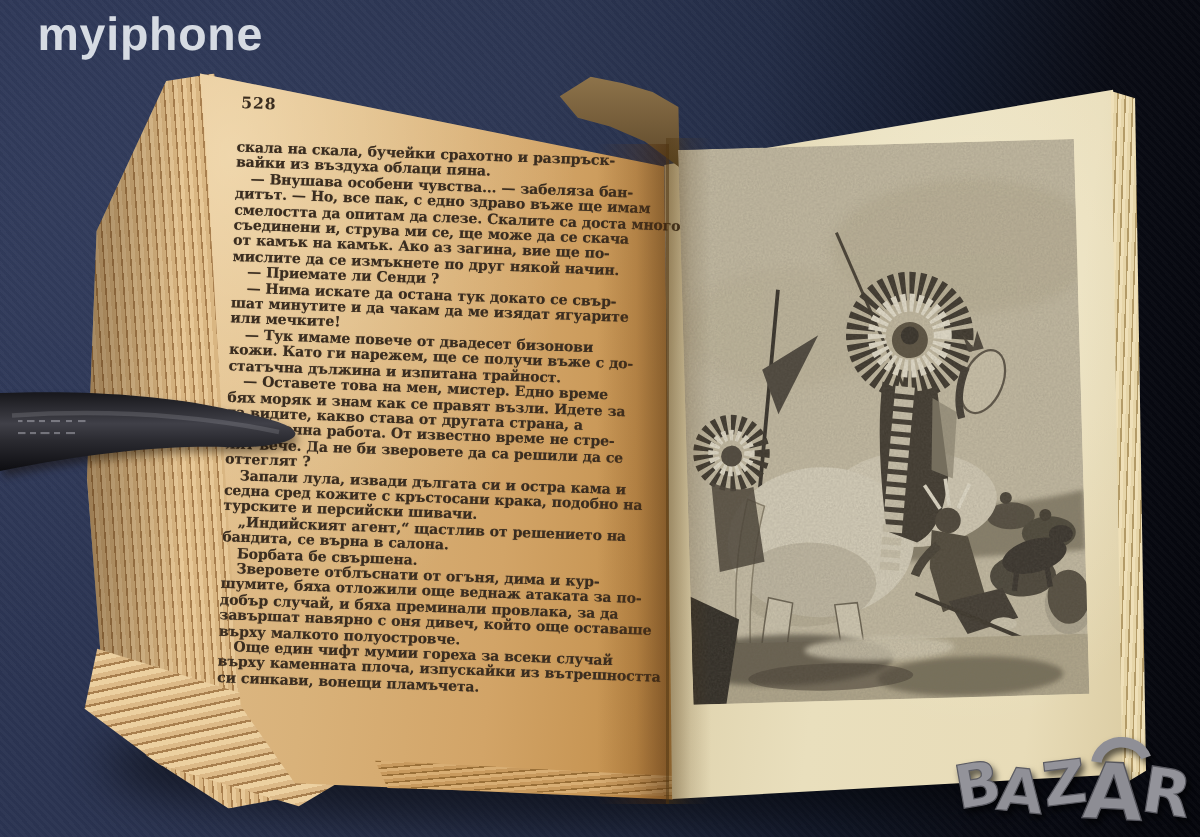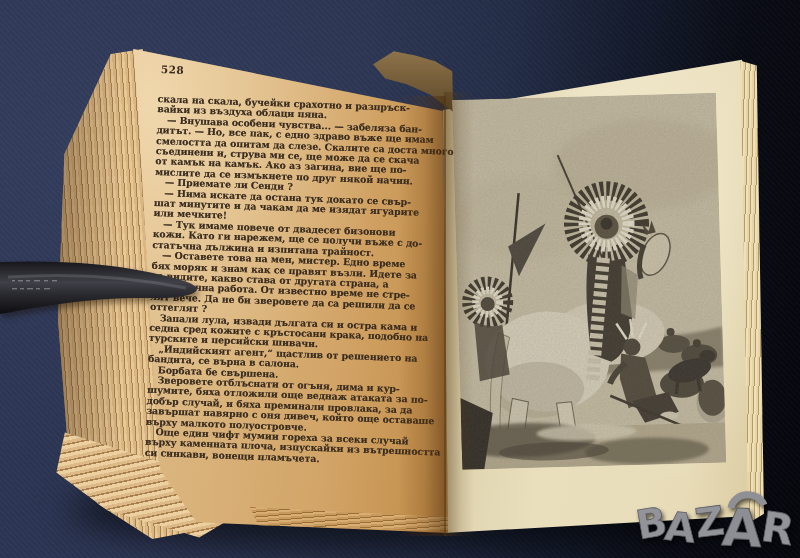--- a/index.html
+++ b/index.html
@@ -256,13 +256,14 @@
     <svg width="170" height="82" viewBox="0 0 170 82" xmlns="http://www.w3.org/2000/svg" font-family="DejaVu Sans, sans-serif" font-weight="bold">
       <path d="M97,32 a 17 15 0 0 1 33 -3" stroke="#8f8f96" stroke-width="7" fill="none"></path>
       <text x="2" y="62" font-size="40" fill="#93939a" stroke="#5c5c63" stroke-width=".8" transform="rotate(-10 12 45)">B</text>
       <text x="31" y="65" font-size="40" fill="#909097" stroke="#5c5c63" stroke-width=".8" transform="rotate(6 45 50)">A</text>
       <text x="61" y="60" font-size="40" fill="#93939a" stroke="#5c5c63" stroke-width=".8" transform="rotate(-7 75 45)">Z</text>
       <text x="88" y="70" font-size="52" fill="#8d8d94" stroke="#55555c" stroke-width=".9" transform="rotate(3 105 50)">A</text>
       <text x="128" y="66" font-size="42" fill="#93939a" stroke="#5c5c63" stroke-width=".8" transform="rotate(9 138 50)">R</text>
     </svg>
   </div>
 
+  <div class="abs watermark">myiphone</div>
 </div>
 
 </body></html>

